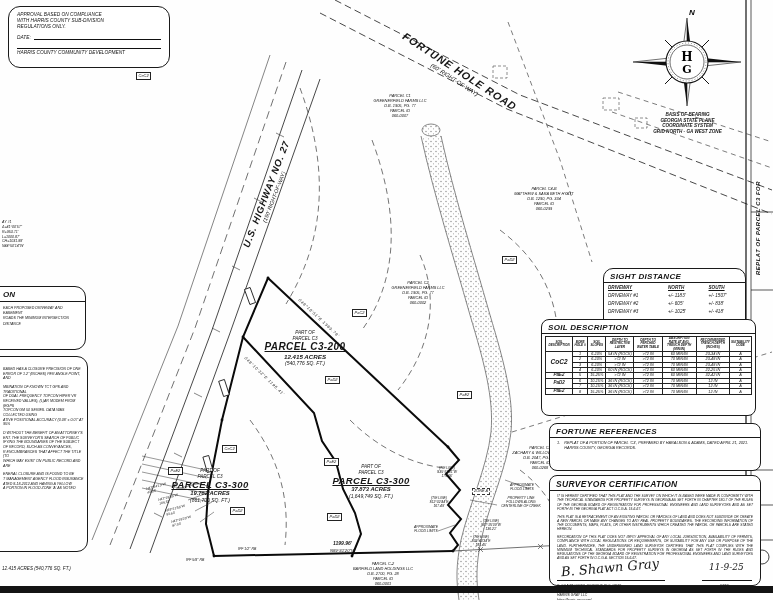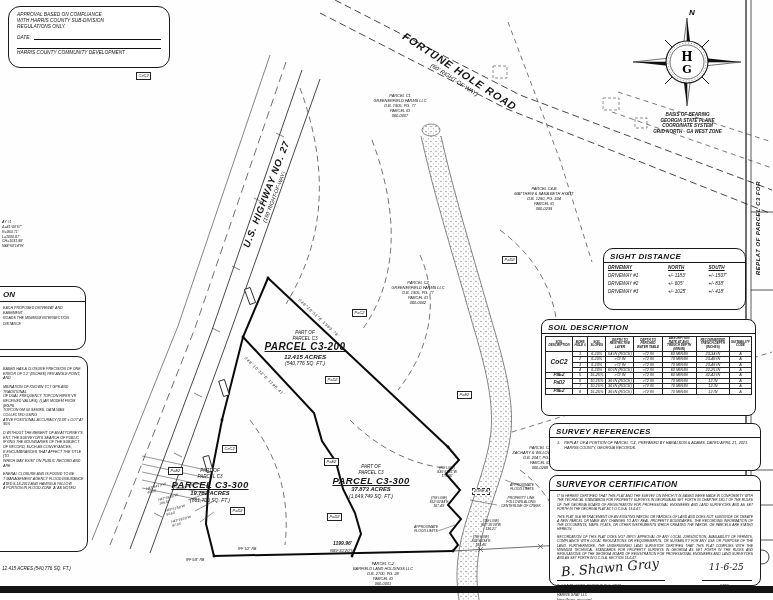--- a/index.html
+++ b/index.html
@@ -295,21 +295,21 @@
 CENTERLINE OF CREEK</div>
   <div class="t" style="left:472px;top:488px;font-size:3.8px;border:.5px dashed #333;padding:0 1px;background:#fff;">ZONE A</div>
 
   <div class="t pre" style="left:2px;top:220px;font-size:3.6px;line-height:1.35;">AY #1
 Δ=41°00'57"
 R=953.71'
 L=1000.87'
 CH=1031.88'
 N44°50'14"W</div>
 
-  <div class="box" style="left:603px;top:248px;width:143px;height:62px;border-radius:10px;">
+  <div class="box" style="left:603px;top:268px;width:143px;height:62px;border-radius:10px;">
     <div class="hdr">SIGHT DISTANCE</div>
     <table class="t" style="position:static;width:100%;">
       <tbody>
           <tr class="sight-head">
         <td>DRIVEWAY</td>
         <td>NORTH</td>
         <td>SOUTH</td>
       </tr>
       <tr class="sight-row">
         <td>DRIVEWAY #1</td>
@@ -443,38 +443,38 @@
             <td>&gt;72 IN</td>
             <td>70 MIN/IN</td>
             <td>12 IN</td>
             <td>A</td>
           </tr>
       </tbody>
     </table>
   </div>
 
   <div class="box" style="left:549px;top:423px;width:212px;height:48px;border-radius:8px;">
-    <div class="hdr">SURVEY REFERENCES</div>
+    <div class="hdr">FORTUNE REFERENCES</div>
     <div style="display:flex;padding:3px 7px 0 7px;">
       <span class="t" style="position:static;font-size:3.8px;margin-right:4px;">1.</span>
       <span class="t" style="position:static;font-size:3.8px;line-height:1.3;">REPLAT OF A PORTION OF PARCEL 'C3', PREPARED BY HARALSON &amp; ADAMS, DATED APRIL 21, 2021. HARRIS COUNTY, GEORGIA RECORDS.</span>
     </div>
   </div>
 
   <div class="box" style="left:549px;top:475px;width:212px;height:111px;border-radius:8px;">
     <div class="hdr" style="font-size:8.5px;">SURVEYOR CERTIFICATION</div>
     <div style="padding:3px 7px 0 7px;">
       <p class="t cert-p" style="position:static;">IT IS HEREBY CERTIFIED THAT THIS PLAT AND THE SURVEY ON WHICH IT IS BASED WERE MADE IN CONFORMITY WITH THE TECHNICAL STANDARDS FOR PROPERTY SURVEYS IN GEORGIA AS SET FORTH IN CHAPTER 180-7 OF THE RULES OF THE GEORGIA BOARD OF REGISTRATION FOR PROFESSIONAL ENGINEERS AND LAND SURVEYORS AND AS SET FORTH IN THE GEORGIA PLAT ACT O.C.G.A. 15-6-67.</p>
       <p class="t cert-p" style="position:static;">THIS PLAT IS A RETRACEMENT OF AN EXISTING PARCEL OR PARCELS OF LAND AND DOES NOT SUBDIVIDE OR CREATE A NEW PARCEL OR MAKE ANY CHANGES TO ANY REAL PROPERTY BOUNDARIES. THE RECORDING INFORMATION OF THE DOCUMENTS, MAPS, PLATS, OR OTHER INSTRUMENTS WHICH CREATED THE PARCEL OR PARCELS ARE STATED HEREON.</p>
       <p class="t cert-p" style="position:static;">RECORDATION OF THIS PLAT DOES NOT IMPLY APPROVAL OF ANY LOCAL JURISDICTION, AVAILABILITY OF PERMITS, COMPLIANCE WITH LOCAL REGULATIONS OR REQUIREMENTS, OR SUITABILITY FOR ANY USE OR PURPOSE OF THE LAND. FURTHERMORE, THE UNDERSIGNED LAND SURVEYOR CERTIFIES THAT THIS PLAT COMPLIES WITH THE MINIMUM TECHNICAL STANDARDS FOR PROPERTY SURVEYS IN GEORGIA AS SET FORTH IN THE RULES AND REGULATIONS OF THE GEORGIA BOARD OF REGISTRATION FOR PROFESSIONAL ENGINEERS AND LAND SURVEYORS AND AS SET FORTH IN O.C.G.A. SECTION 15-6-67.</p>
     </div>
     <div style="position:relative;height:20px;margin:0 7px;">
       <div style="position:absolute;left:4px;top:-4px;font-family:'DejaVu Serif',serif;font-style:italic;font-size:13px;transform:rotate(-5deg);">B. Shawn Gray</div>
       <div style="position:absolute;left:0;bottom:3px;width:108px;border-bottom:.7px solid #111;"></div>
-      <div class="t" style="left:152px;top:-2px;font-size:9px;font-family:'DejaVu Serif',serif;">11-6-25</div>
+      <div class="t" style="left:152px;top:-2px;font-size:9px;font-family:'DejaVu Serif',serif;">11-9-25</div>
       <div style="position:absolute;left:145px;bottom:3px;width:50px;border-bottom:.7px solid #111;"></div>
     </div>
     <div style="display:flex;justify-content:space-between;margin:0 7px;">
       <div class="t" style="position:static;font-size:3.5px;">B. SHAWN GRAY, GEORGIA RLS #3079</div>
       <div class="t" style="position:static;font-size:3.5px;margin-right:24px;">DATE</div>
     </div>
     <div class="t pre" style="position:static;font-size:3.4px;line-height:1.2;padding:1px 7px 0 7px;">sgray@harris-gray.com
 HARRIS GRAY LLC
 https://harris-gray.com/
 424 THIRD AVE, WEST POINT, GEORGIA 31833

